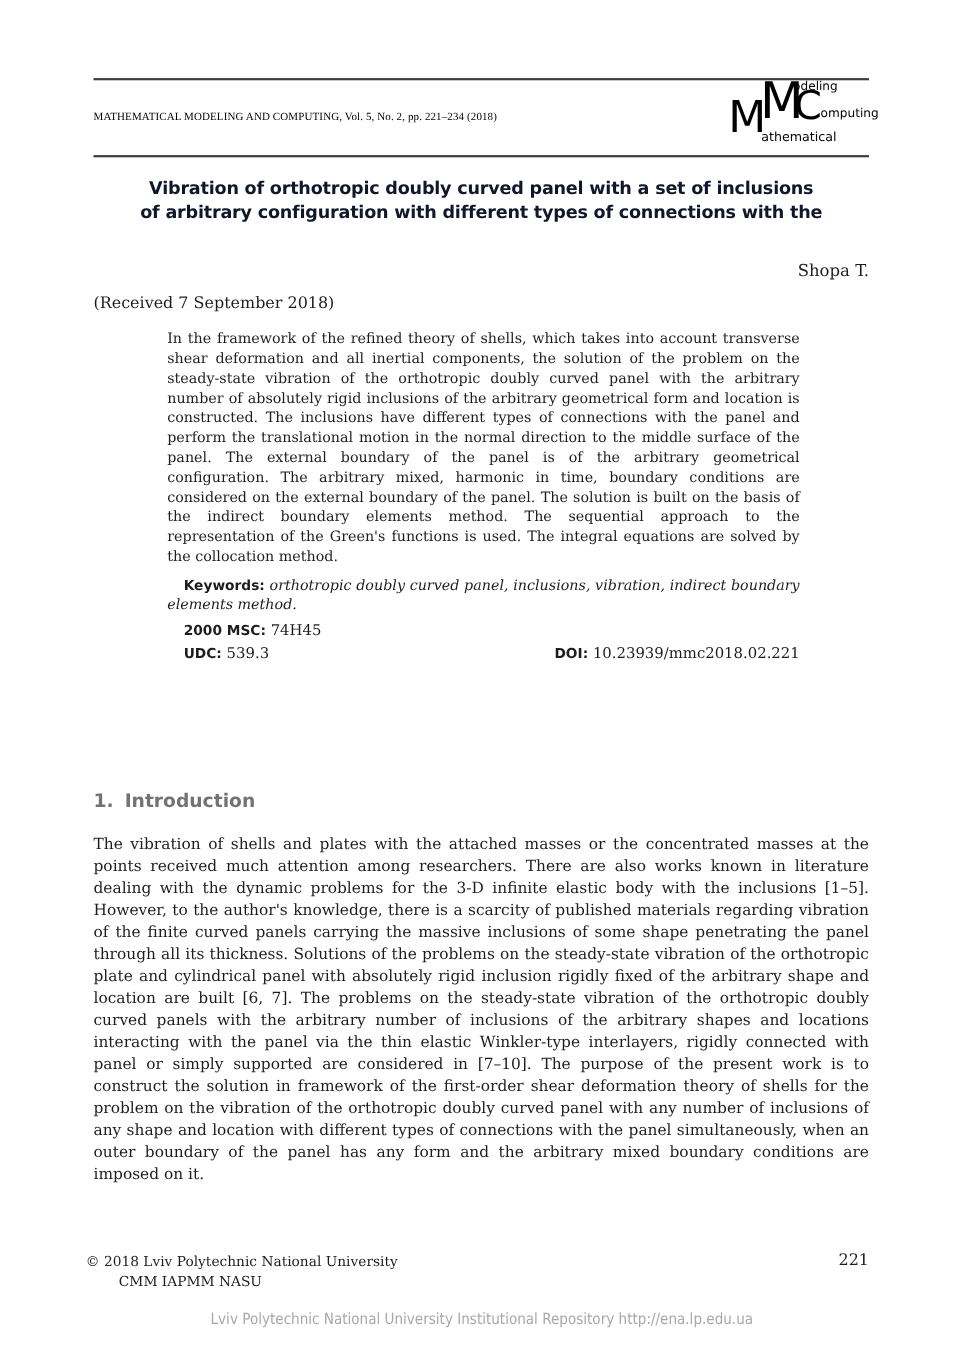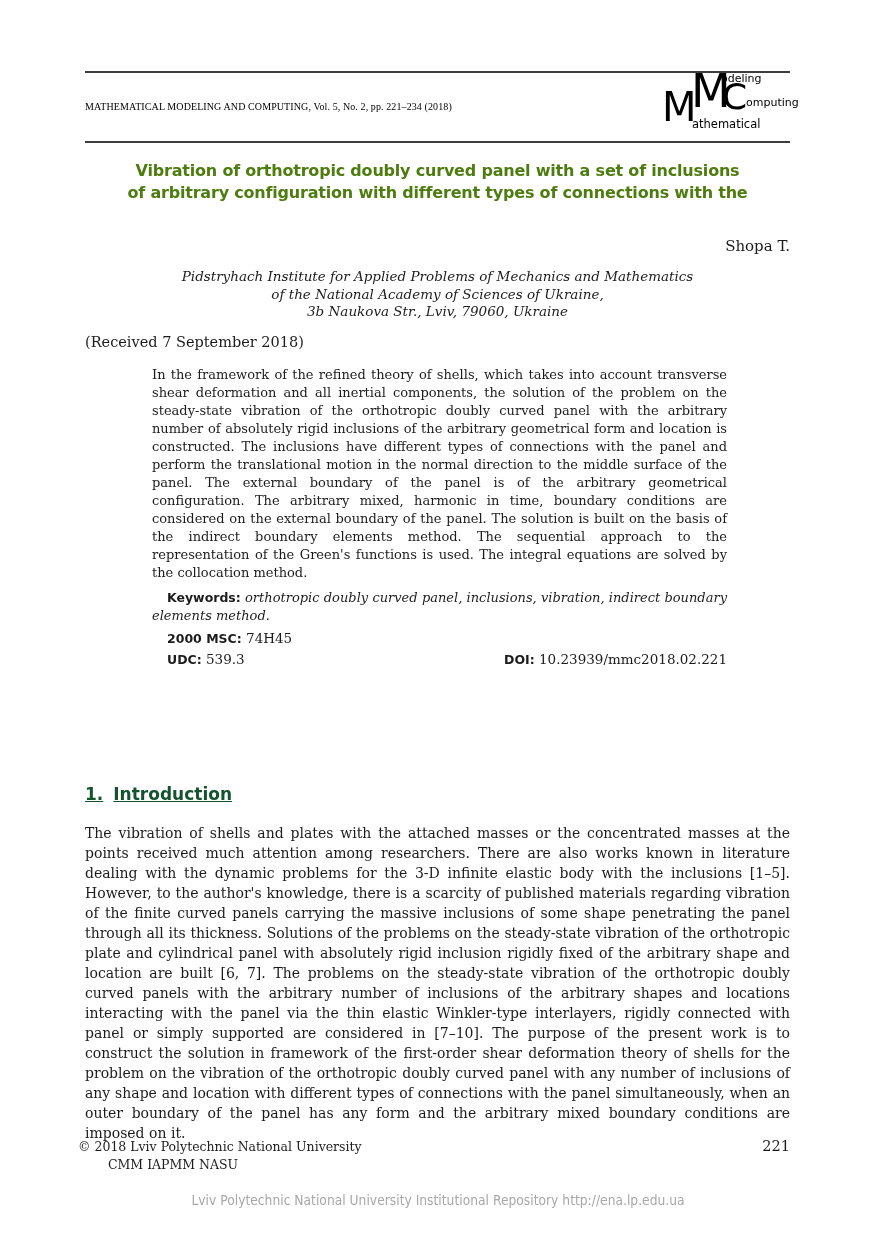--- a/index.html
+++ b/index.html
@@ -25,21 +25,21 @@
   .logo .m1 { left:-2px; top:10px; font-size:40px; }
   .logo .m2 { left:27px; top:-9px; font-size:46px; }
   .logo .c  { left:58px; top:2px;  font-size:36px; }
   .logo .w-modeling     { left:57px;  top:-4px; font-size:11px; }
   .logo .w-computing    { left:82px;  top:20px; font-size:11px; }
   .logo .w-mathematical { left:28px;  top:42px; font-size:11.5px; }
 
   .content { position:absolute; left:85px; top:160px; width:705px; }
 
   .title { text-align:center; font-family:"DejaVu Sans", sans-serif; font-weight:bold;
-           font-size:16px; line-height:22px; letter-spacing:-0.2px; color:#4d7c0f; }
+           font-size:16px; line-height:22px; letter-spacing:-0.2px; color:#0f172a; }
   .title div { white-space:nowrap; }
 
   .author { margin-top:33px; text-align:right; font-size:15px; }
   .affiliation { margin-top:13px; text-align:center; font-style:italic; font-size:13.5px; line-height:17.5px; }
   .received { margin-top:13px; text-align:left; font-size:14.5px; }
 
   .abstract {
     margin:16px 0 0 67px; width:575px;
     font-size:13px; line-height:18px; text-align:justify; text-align-last:left;
   }
@@ -47,21 +47,21 @@
               text-align:justify; text-align-last:left; text-indent:15px; }
   .label-sans { font-family:"DejaVu Sans", sans-serif; font-weight:bold; font-style:normal;
                 font-size:12.5px; }
   .kw-text { font-style:italic; }
   .meta-line { margin:5px 0 0 67px; width:575px; font-size:13.5px; text-indent:15px; }
   .udc-row { margin:5px 0 0 67px; width:575px; display:flex; justify-content:space-between;
              font-size:13.5px; }
   .udc-left { text-indent:15px; }
 
   .section-heading { margin-top:117px; font-family:"DejaVu Sans", sans-serif; font-weight:bold;
-                     font-size:17px; color:#14532d;text-decoration:underline; }
+                     font-size:17px; color:#737373; }
   .section-heading .sec-num { margin-right:10px; }
 
   .intro-par { margin-top:19px; width:705px; font-size:14px; line-height:20px;
                text-align:justify; text-align-last:left; }
 
   .footer { position:absolute; left:78px; top:1138px; font-size:12.5px; line-height:18px; }
   .footer .org { padding-left:30px; }
   .page-number { position:absolute; right:86px; top:1138px; font-size:14.5px; }
 
   .watermark { position:absolute; left:0; top:1192px; width:876px; text-align:center;
@@ -91,25 +91,20 @@
 
   <div class="content">
 
     <div class="title">
       <div>Vibration of orthotropic doubly curved panel with a set of inclusions</div>
       <div>of arbitrary configuration with different types of connections with the</div>
     </div>
 
     <div class="author">Shopa T.</div>
 
-    <div class="affiliation">
-      <div>Pidstryhach Institute for Applied Problems of Mechanics and Mathematics</div>
-      <div>of the National Academy of Sciences of Ukraine,</div>
-      <div>3b Naukova Str., Lviv, 79060, Ukraine</div>
-    </div>
 
     <div class="received">(Received 7 September 2018)</div>
 
     <div class="abstract">In the framework of the refined theory of shells, which takes into account transverse shear deformation and all inertial components, the solution of the problem on the steady-state vibration of the orthotropic doubly curved panel with the arbitrary number of absolutely rigid inclusions of the arbitrary geometrical form and location is constructed. The inclusions have different types of connections with the panel and perform the translational motion in the normal direction to the middle surface of the panel. The external boundary of the panel is of the arbitrary geometrical configuration. The arbitrary mixed, harmonic in time, boundary conditions are considered on the external boundary of the panel. The solution is built on the basis of the indirect boundary elements method. The sequential approach to the representation of the Green's functions is used. The integral equations are solved by the collocation method.</div>
 
     <p class="kw-block"><span class="label-sans">Keywords:</span> <span class="kw-text">orthotropic doubly curved panel, inclusions, vibration, indirect boundary elements method.</span></p>
 
     <div class="meta-line"><span class="label-sans">2000 MSC:</span> <span>74H45</span></div>
 
     <div class="udc-row">

